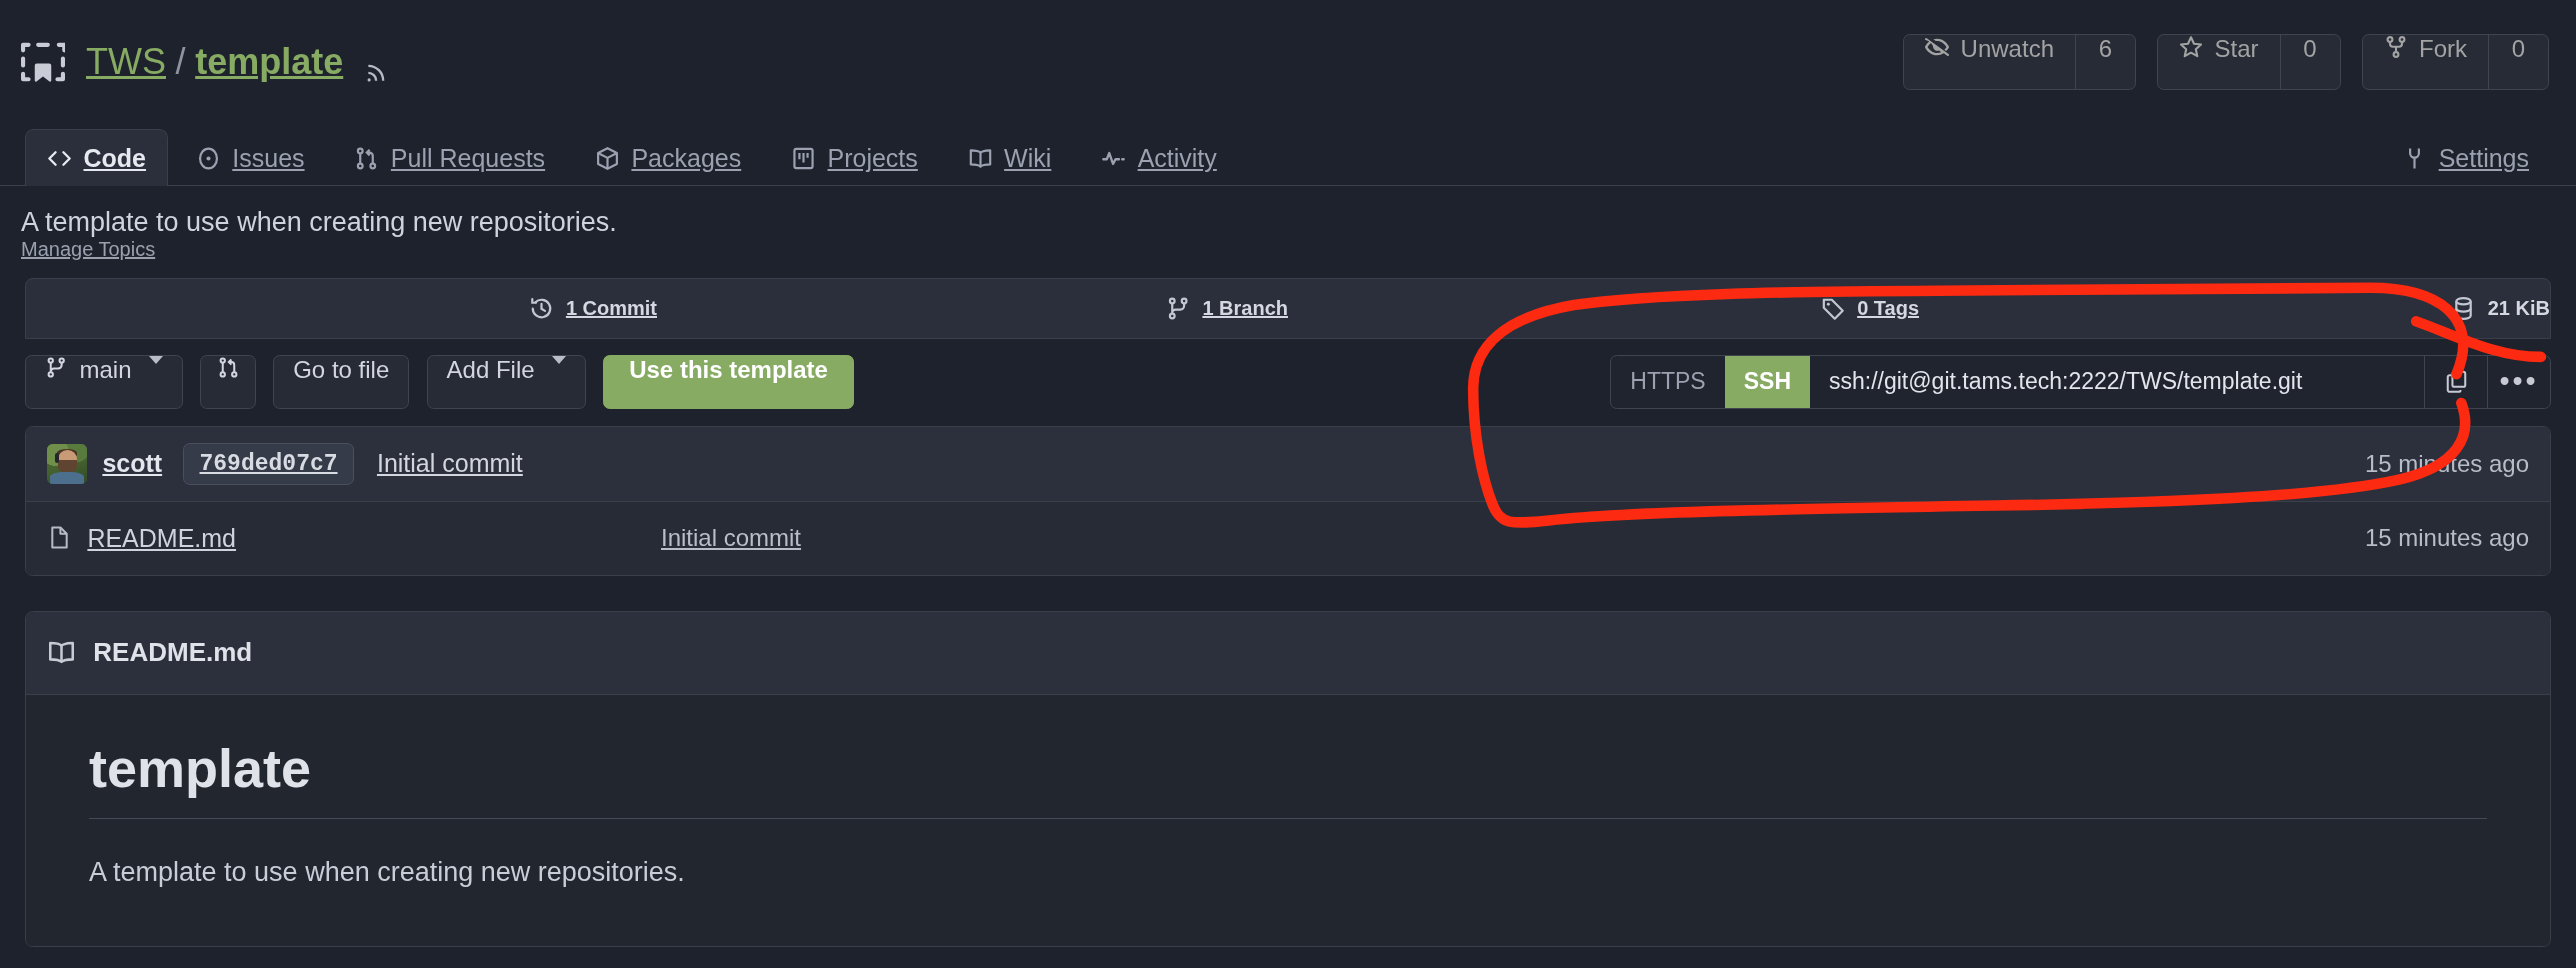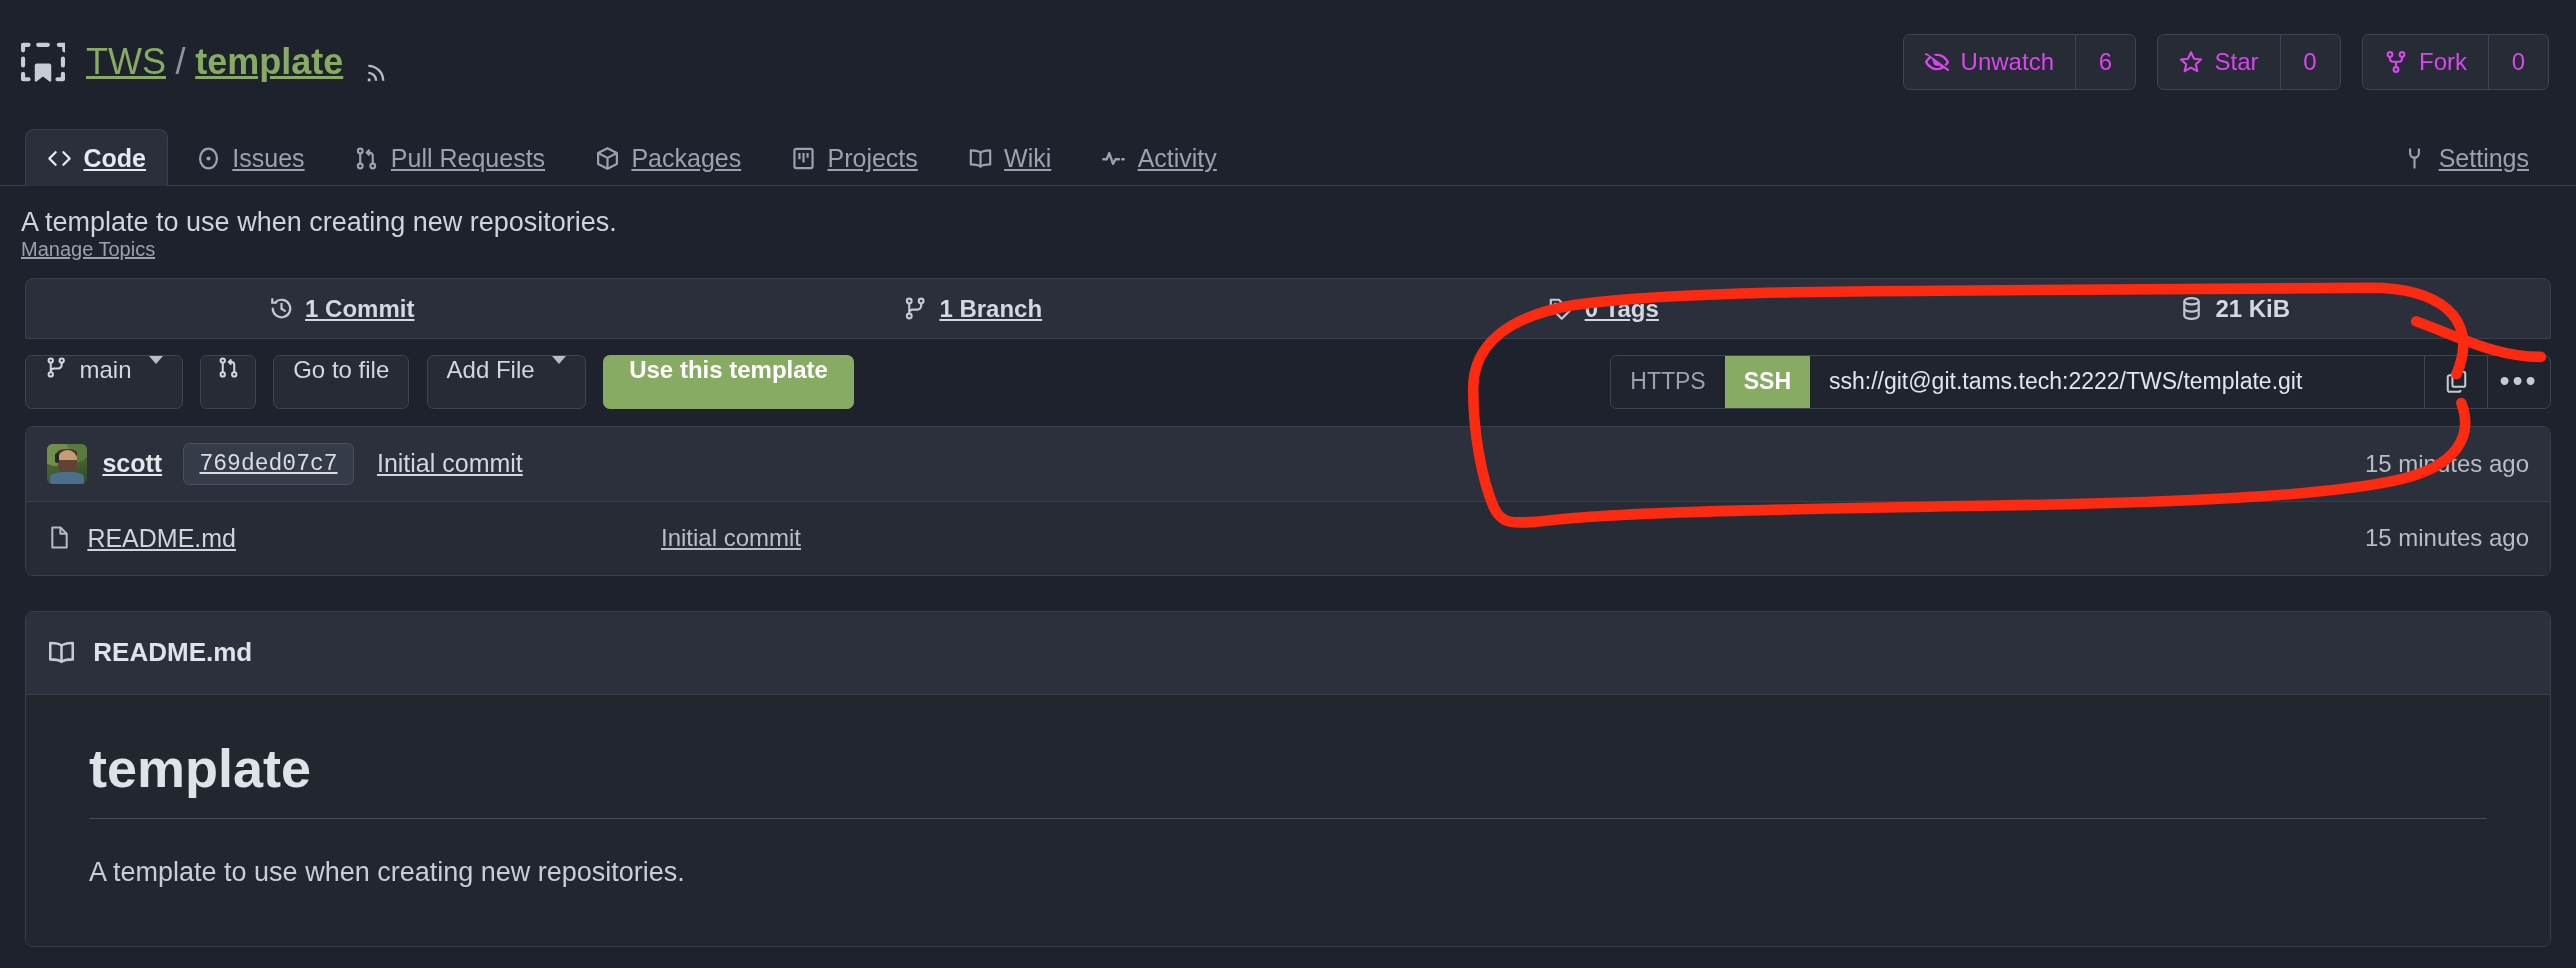--- a/index.html
+++ b/index.html
@@ -20,41 +20,41 @@
   }
   .repo-icon { width: 44px; height: 44px; flex: 0 0 44px; margin-right: 21px; color: #c9ccd4; }
   .repo-title { display: flex; align-items: center; gap: 9.6px; font-size: 36px; font-weight: 400; }
   .repo-owner { color: #87ab63; }
   .repo-sep { color: #8d93a1; }
   .repo-name { color: #87ab63; font-weight: 700; }
   .rss-icon { width: 25px; height: 25px; color: #b6bac4; margin-left: 13.4px; }
 
   .header-actions { margin-left: auto; display: flex; gap: 21px; }
   .btn-group { display: flex; align-items: stretch; border: 1px solid #3f4450; border-radius: 6.7px; overflow: hidden; background: #262b36; }
-  .btn-group > div { display: flex; align-items: center; justify-content: center; padding: 0 21px; height: 54px; font-size: 24px; color: #d946ef; }
+  .btn-group > div { display: flex; justify-content: center; padding: 0 21px; height: 54px; font-size: 24px; color: #a3a3a3; }
   .btn-group > div.count { border-left: 1px solid #3f4450; min-width: 60px; padding: 0 17.3px; }
   .btn-group .ico { width: 24px; height: 24px; margin-right: 11.5px; }
 
   
   .nav-bar { position: relative; height: 75px; display: flex; align-items: flex-end; padding: 0 25px; border-bottom: 1px solid #3a3f4b; }
   .tabs { display: flex; align-items: flex-end; gap: 5.8px; text-align: center; }
   .tab { display: flex; align-items: center; gap: 11.5px; padding: 13.4px 21px; font-size: 25px; color: #9ba1b0; border: 1px solid transparent; border-bottom: none; border-radius: 8.6px 8.6px 0 0; margin-bottom: -1px; }
   .tab .ico { width: 25px; height: 25px; }
   .tab.active { background: #2a2f3b; color: #e6e9ef; font-weight: 700; border-color: #3a3f4b; }
   .nav-right { margin-left: auto; display: flex; align-items: flex-end; }
 
   
   .desc-wrap { padding: 21px 25px 0 21px; }
   .desc { font-size: 27px; color: #cfd3dc; }
   .topics { margin-top: 11.5px; font-size: 20px; color: #9aa0ae; }
 
   
   .content { padding: 0 25px; }
   .stats { display: flex; margin-top: 17.3px; border: 1px solid #3a3f4b; border-radius: 7.7px 7.7px 0 0; background: #2a2f3b; height: 61px; }
-  .stat { flex: 1 1 0; display: flex; align-items: center; justify-content: center; gap: 11.5px; font-size: 24px; color: #d5d8e0; font-weight: 700; }
+  .stat { flex: 1 1 0; display: flex; align-items: center; justify-content: flex-end; gap: 11.5px; font-size: 20px; color: #d5d8e0; font-weight: 700; }
   .stat .ico { width: 25px; height: 25px; color: #c3c7d1; }
 
   
   .actions { display: flex; align-items: center; padding: 15.4px 0 17.3px 0; }
   .btn { display: flex; gap: 11.5px; height: 54px; padding: 0 19px; font-size: 24px; color: #d3d6de; background: #262b36; border: 1px solid #3f4450; border-radius: 6.7px; margin-right: 17.3px; white-space: nowrap; }
   .btn .ico { width: 23px; height: 23px; }
   .caret { width: 0; height: 0; border-left: 7.7px solid transparent; border-right: 7.7px solid transparent; border-top: 8.6px solid #b9bdc7; margin-left: 5.8px; }
   .btn-icononly { padding: 0 15.4px; }
   .btn-primary { background: #87ab63; border-color: #87ab63; color: #fff; font-weight: 700; padding: 0 25px; }
 
@@ -73,21 +73,21 @@
   .avatar .sky  { position: absolute; inset: 0; background:
       radial-gradient(circle at 20% 20%, #6f8f4a 0 30%, transparent 31%),
       radial-gradient(circle at 75% 15%, #587a3c 0 26%, transparent 27%),
       linear-gradient(160deg, #577036 0%, #44602f 55%, #2f4a26 100%); }
   .avatar .head { position: absolute; left: 28%; top: 16%; width: 46%; height: 46%; border-radius: 50% 50% 45% 45%; background: #c99a76; }
   .avatar .beard{ position: absolute; left: 28%; top: 40%; width: 46%; height: 32%; border-radius: 0 0 50% 50%; background: #5f4432; }
   .avatar .hair { position: absolute; left: 26%; top: 12%; width: 50%; height: 18%; border-radius: 50% 50% 0 0; background: #4a3526; }
   .avatar .phone{ position: absolute; left: 20%; top: 22%; width: 10%; height: 26%; border-radius: 3.8px; background: #23262b; }
   .avatar .body { position: absolute; left: 8%; bottom: 0; width: 84%; height: 30%; border-radius: 40% 40% 0 0; background: #4d6f8e; }
   .author { font-size: 25px; font-weight: 700; color: #e3e6ec; margin-right: 21px; }
-  .sha { font-family: "Liberation Mono", monospace; font-size: 23px; color: #d8dbe2; background: #353b48; border: 1px solid #4a5060; border-radius: 6.7px; padding: 6.7px 15.4px; margin-right: 23px; }
+  .sha { font-family: "Liberation Mono", monospace; font-size: 23px; color: #d8dbe2; background: #353b48; border: 1px solid #4a5060; border-radius: 6.7px; padding: 6.7px 15.4px; margin-right: 23px; font-weight: bold; }
   .commit-msg { font-size: 25px; color: #d3d6de; }
   .row-time { margin-left: auto; font-size: 24px; color: #b8bcc6; }
 
   .file-row { display: flex; align-items: center; height: 73px; background: #262b36; padding: 0 21px; }
   .file-name { display: flex; align-items: center; gap: 15.4px; font-size: 25px; color: #cfd3dc; width: 614px; }
   .file-name .ico { width: 25px; height: 27px; color: #b7bbc5; }
   .file-msg { font-size: 24px; color: #b9bdc7; }
 
   
   .readme { margin-top: 35px; border: 1px solid #3a3f4b; border-radius: 7.7px; overflow: hidden; }

